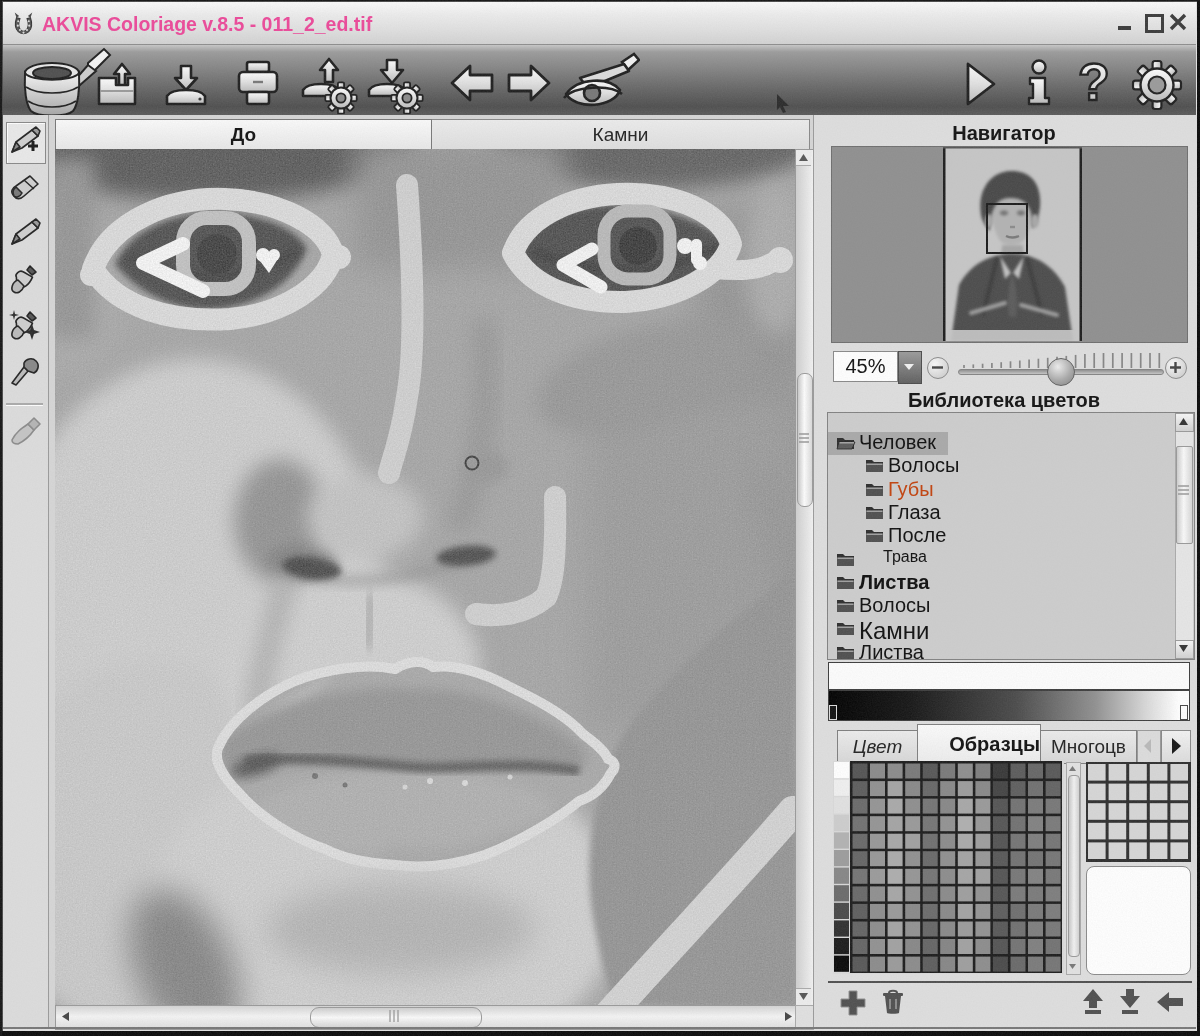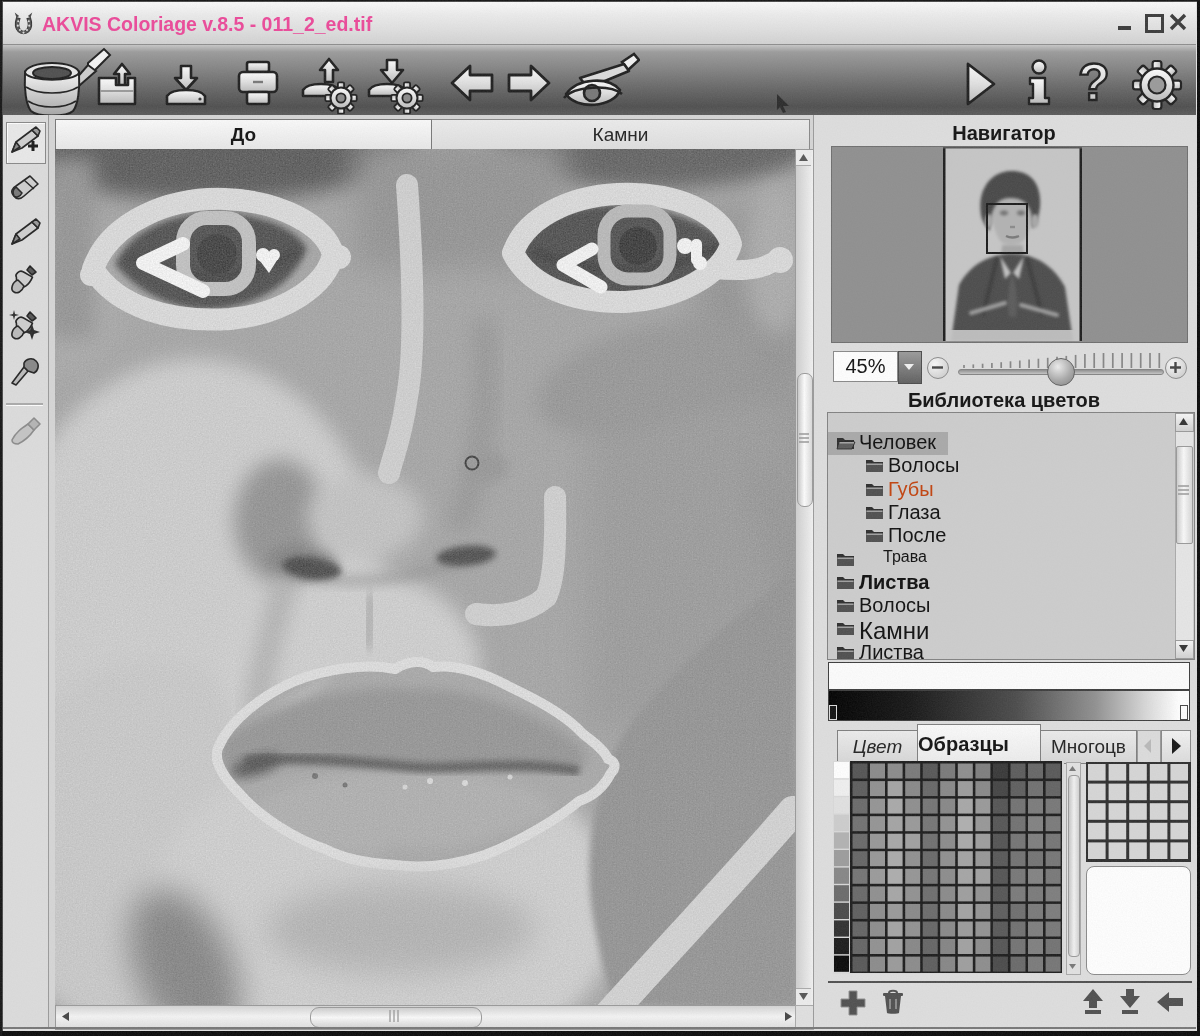--- a/index.html
+++ b/index.html
@@ -513,21 +513,21 @@
   </svg>
 
 <div class="abs" style="left:828px;top:662px;width:360px;height:26px;background:#fdfdfd;border:1px solid #3c3c3c;"></div>
 <div class="abs" style="left:828px;top:690px;width:360px;height:29px;background:linear-gradient(90deg,#000 0%,#151515 22%,#4a4a4a 52%,#909090 74%,#d8d8d8 88%,#fff 97%);border:1px solid #3c3c3c;"></div>
 <div class="abs" style="left:829px;top:705px;width:6px;height:13px;background:#111;border:1.5px solid #ddd;"></div>
 <div class="abs" style="left:1180px;top:705px;width:6px;height:13px;background:#fff;border:1.5px solid #444;"></div>
 
 <div class="abs" style="left:837px;top:730px;width:79px;height:32px;background:linear-gradient(180deg,#ececec,#d7d7d7);border:1px solid #7e7e7e;
  font-size:19px;color:#222;text-align:center;line-height:32px;font-style:italic;">Цвет</div>
 <div class="abs" style="left:917px;top:724px;width:122px;height:38px;background:linear-gradient(180deg,#fbfbfb,#ececec);border:1px solid #7e7e7e;
- font-size:20px;font-weight:bold;color:#111;text-align:left;line-height:38px;">Образцы</div>
+ font-size:20px;font-weight:bold;color:#111;text-align:right;line-height:38px;">Образцы</div>
 <div class="abs" style="left:1040px;top:730px;width:95px;height:32px;background:linear-gradient(180deg,#ececec,#d7d7d7);border:1px solid #7e7e7e;
  font-size:19px;color:#222;text-align:center;line-height:32px;overflow:hidden;">Многоцв</div>
 <div class="abs" style="left:1137px;top:730px;width:22px;height:32px;background:#dcdcdc;border:1px solid #999;"></div>
 <svg class="abs" style="left:1137px;top:730px;" width="22" height="32">
     <path d="M14,9 L7,16 L14,23 Z" fill="#b9b9b9"></path>
   </svg>
 <div class="abs" style="left:1161px;top:730px;width:28px;height:32px;background:linear-gradient(180deg,#f2f2f2,#dcdcdc);border:1px solid #888;"></div>
 <svg class="abs" style="left:1161px;top:730px;" width="28" height="32">
     <path d="M11,8 L20,16 L11,24 Z" fill="#161616"></path>
   </svg>

